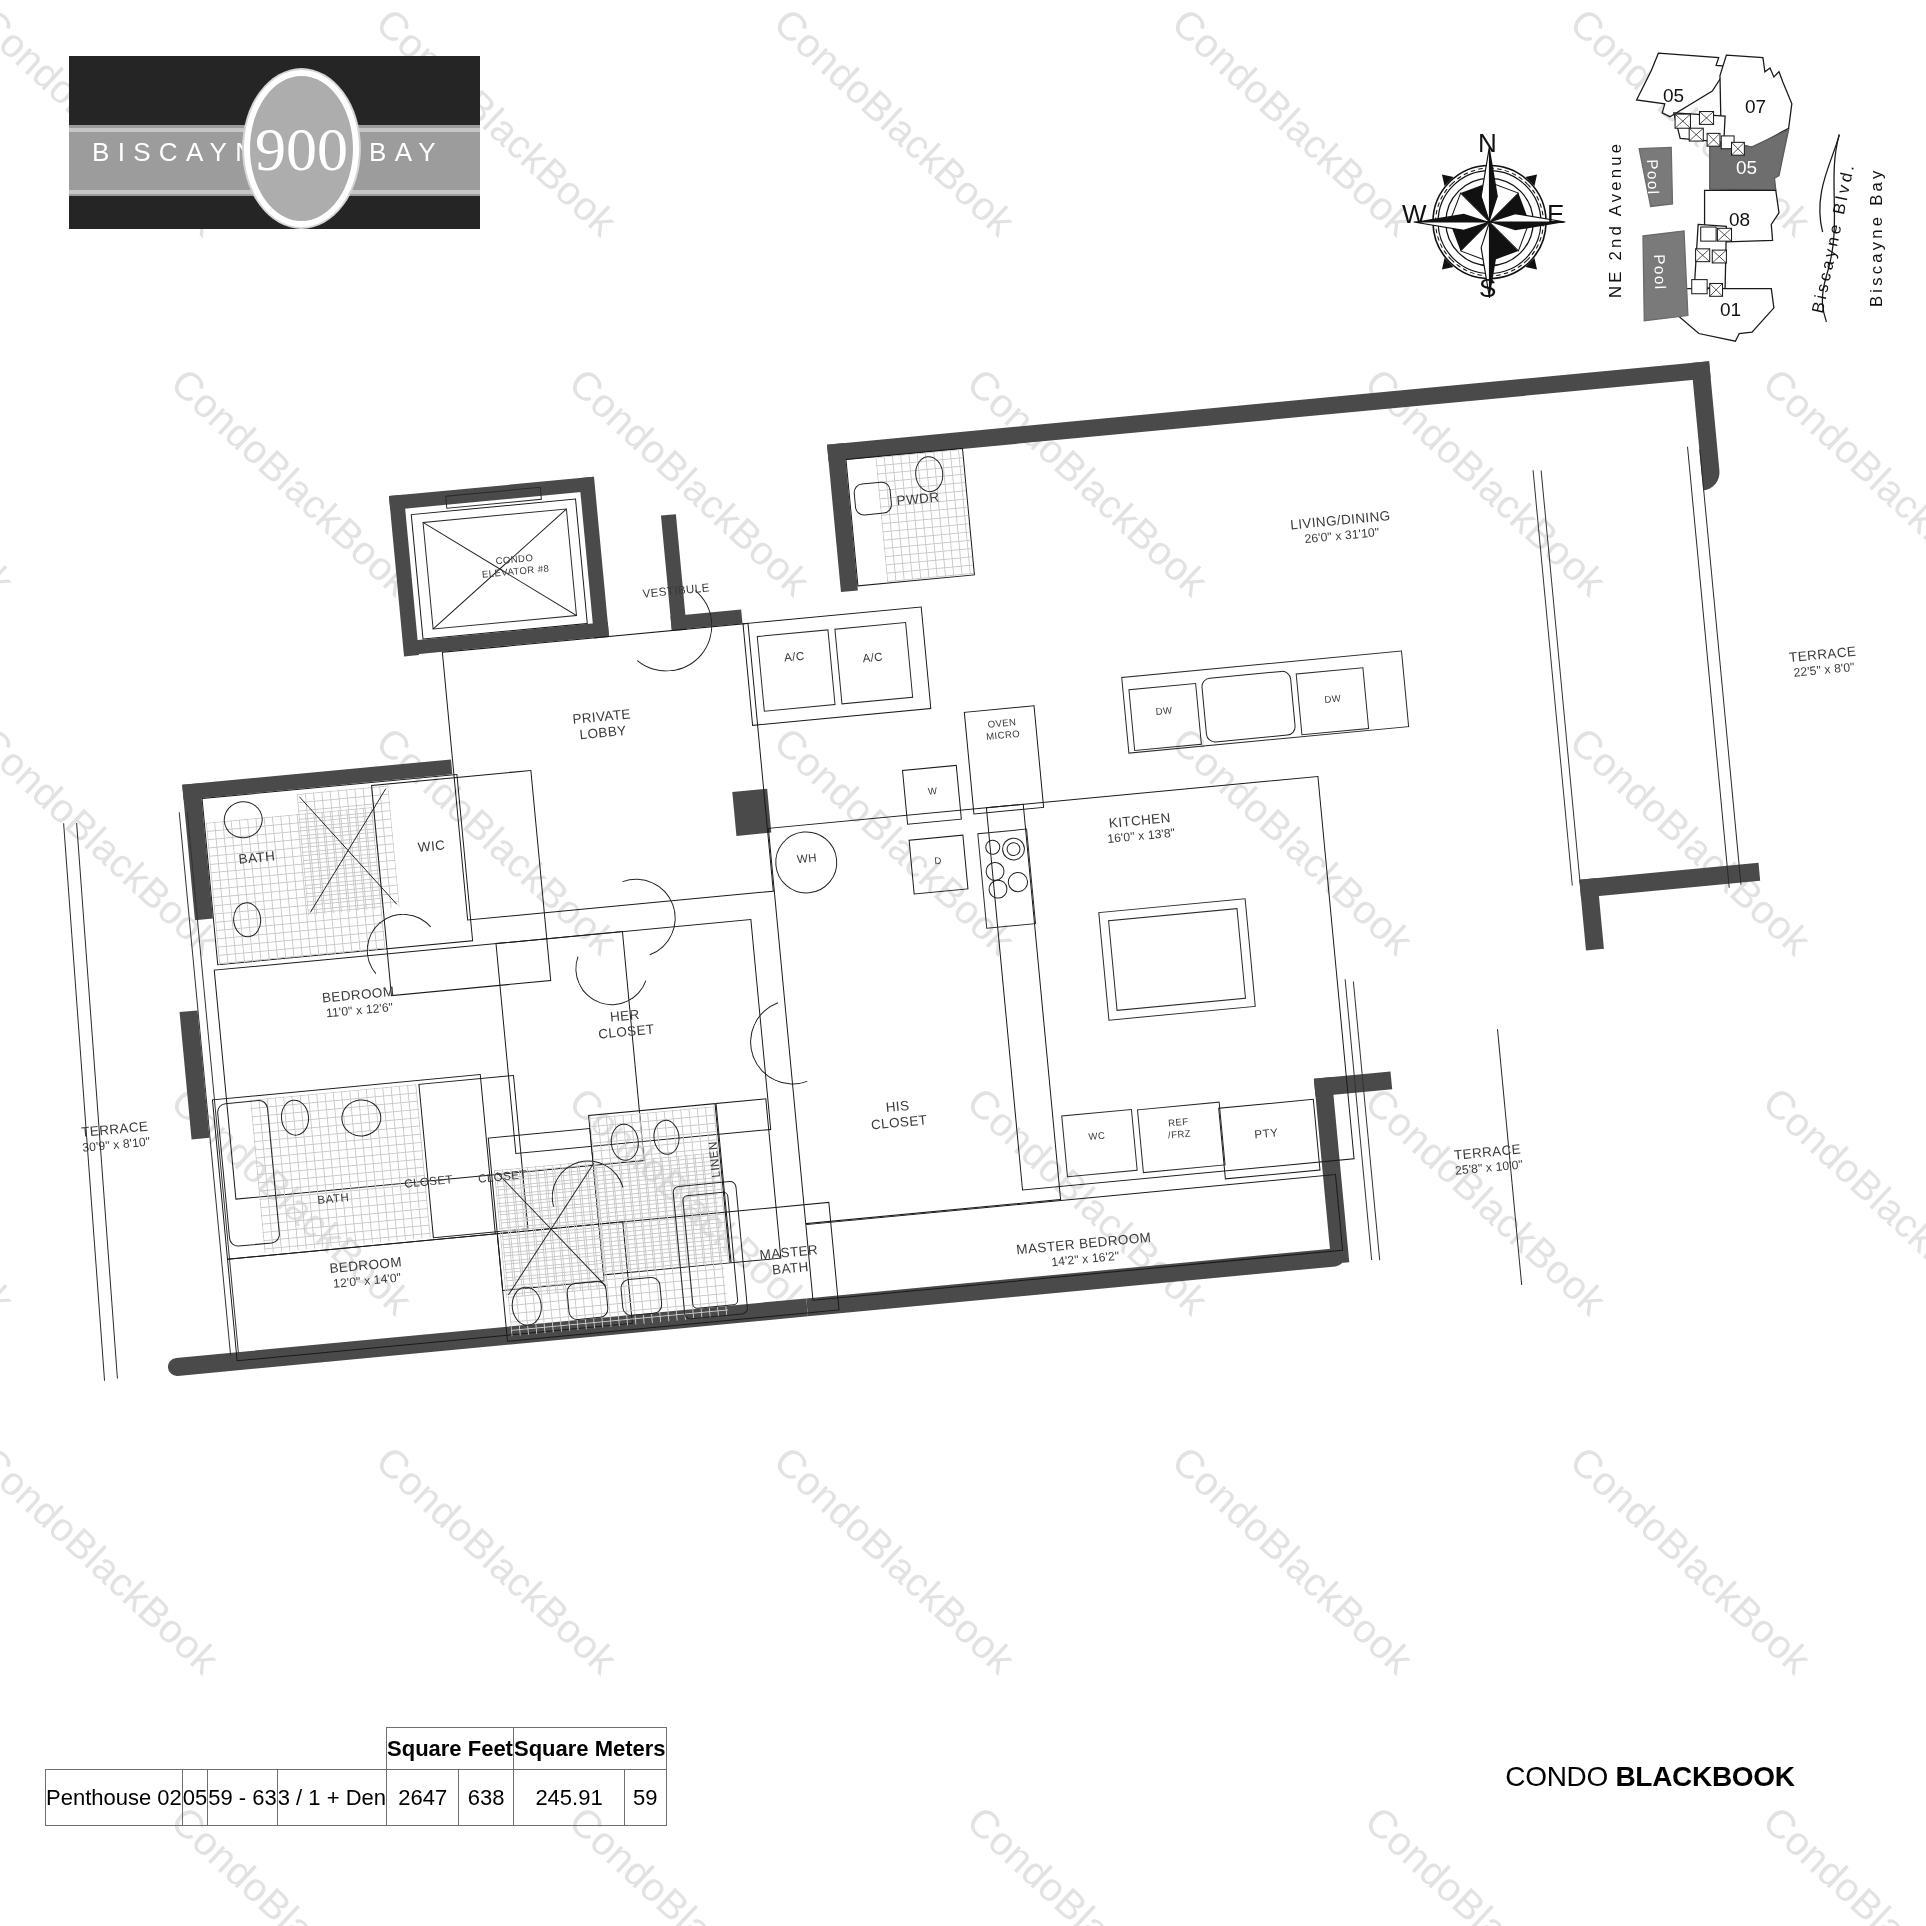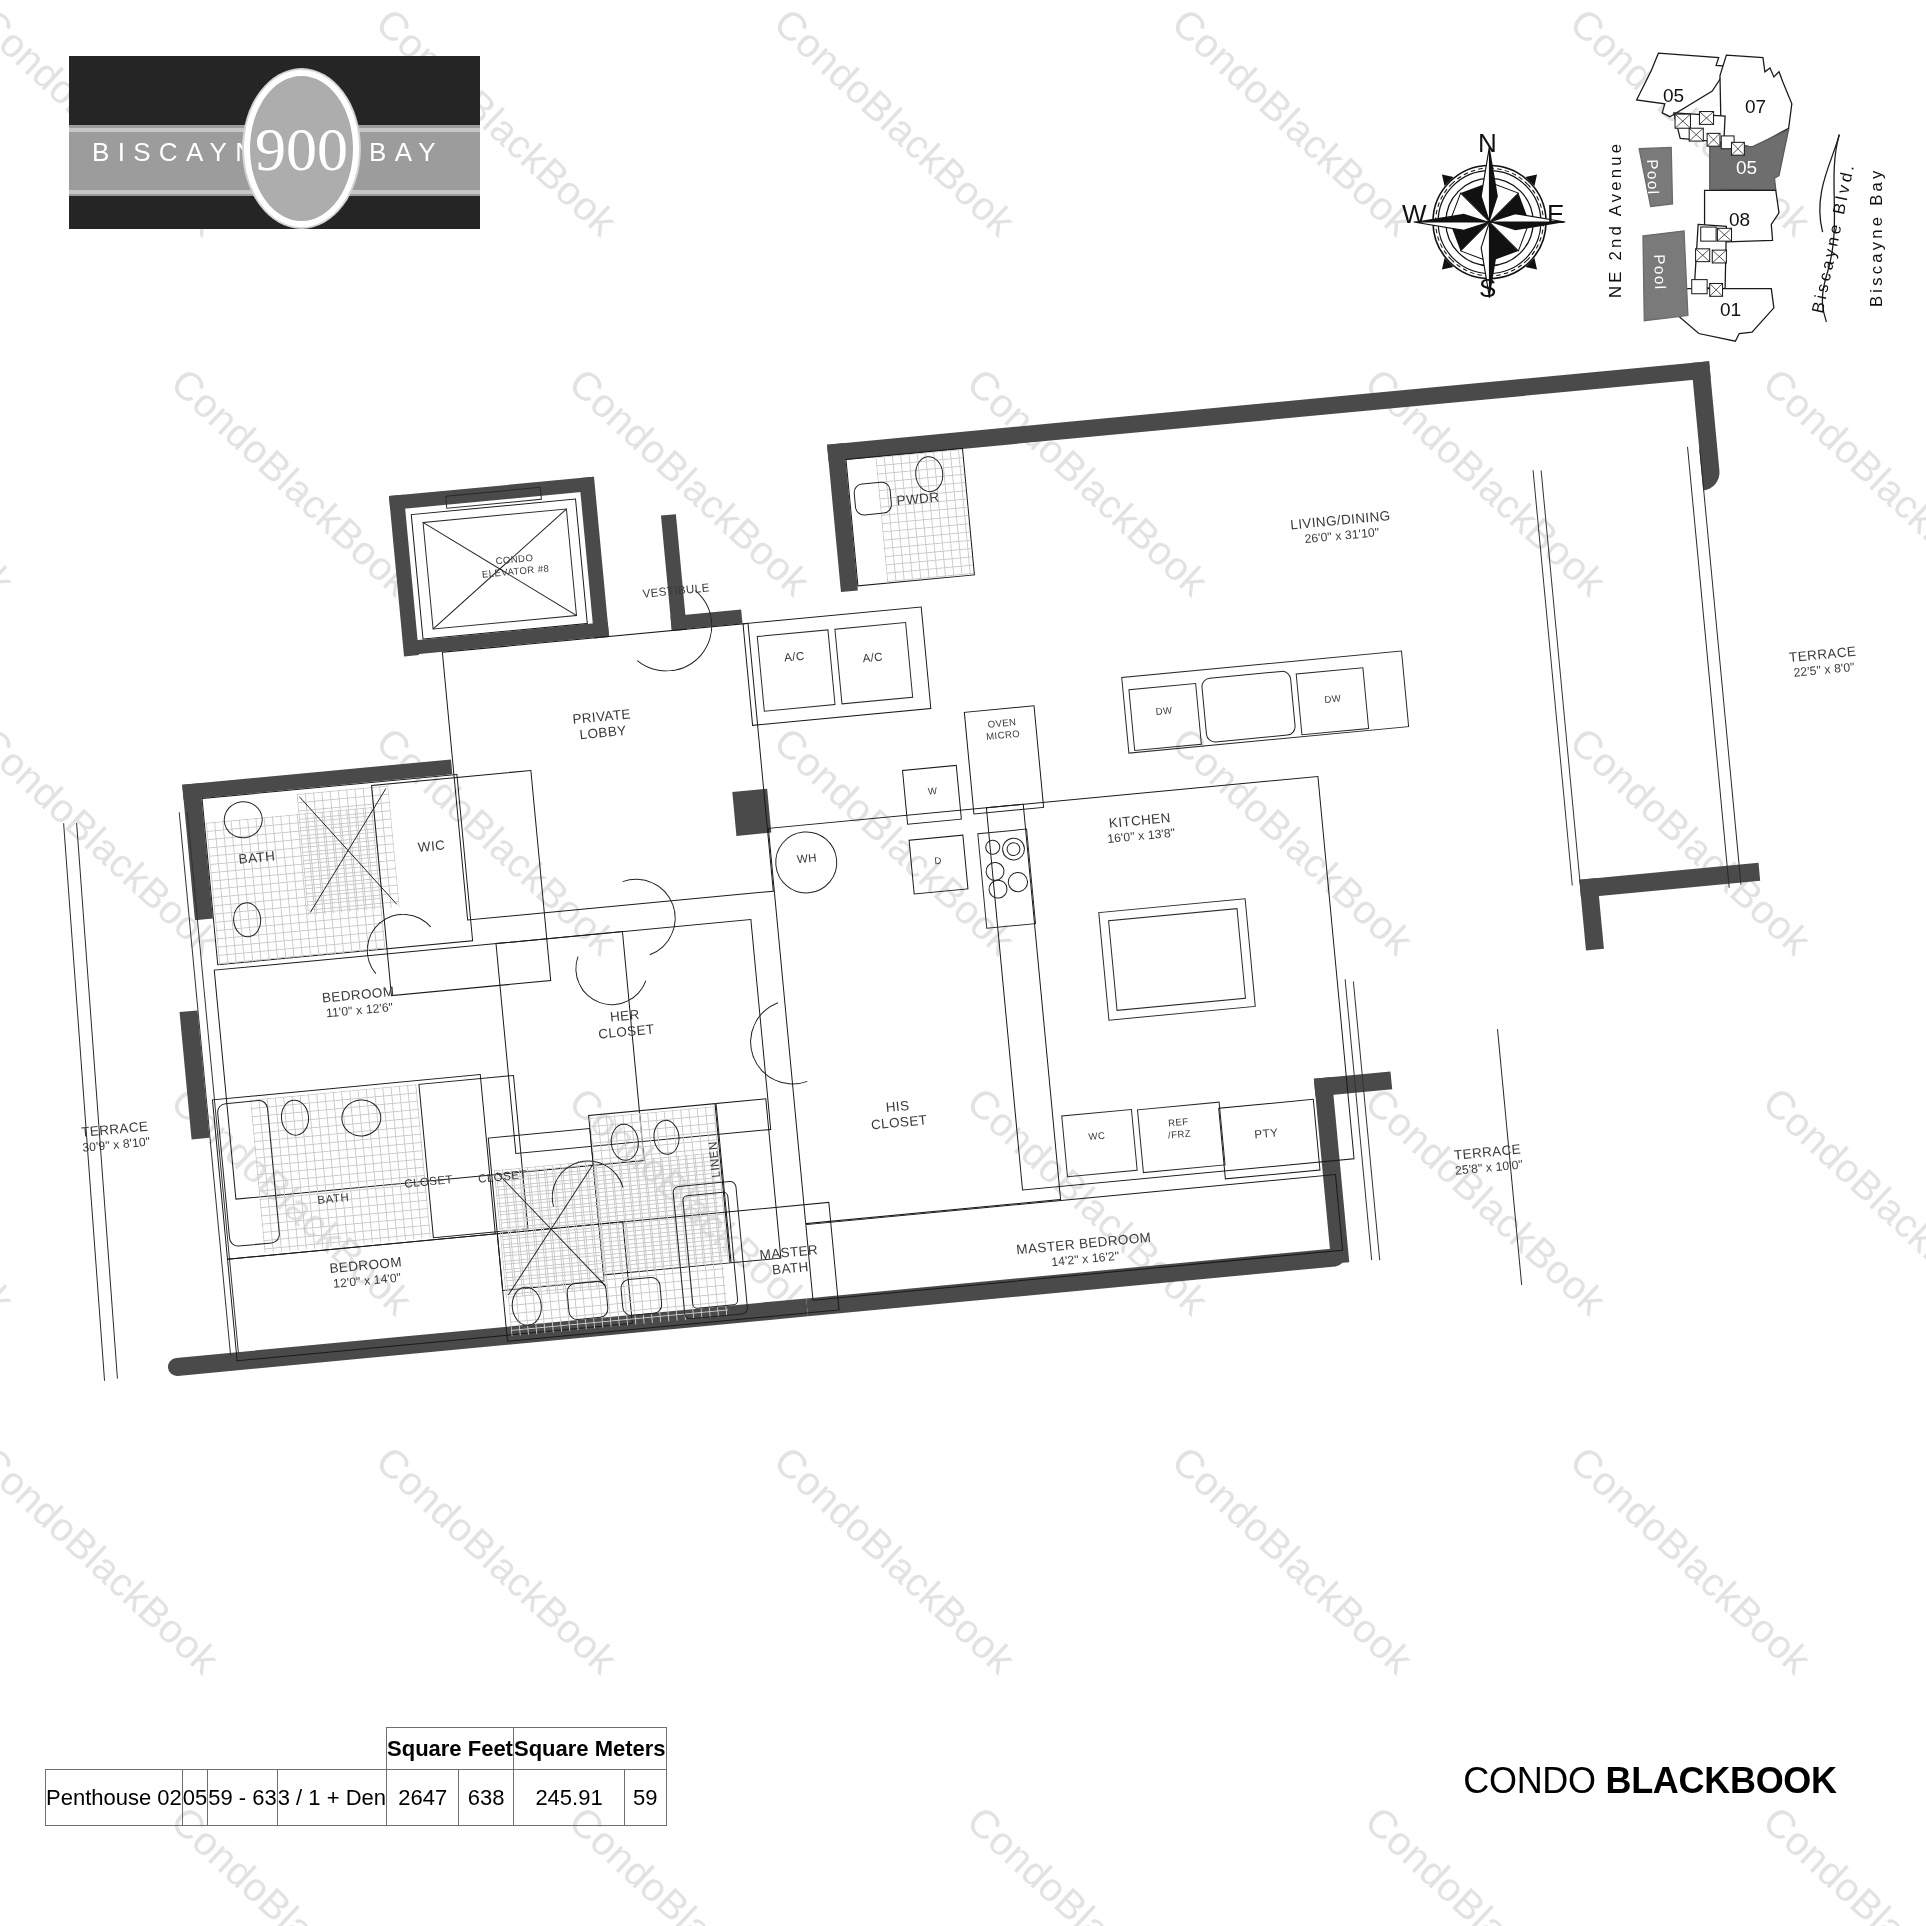--- a/index.html
+++ b/index.html
@@ -78,21 +78,21 @@
        font-size:22px;font-weight:400;color:#000;padding:0;}
   #spec .grp{border:none;}
   #spec .grp-cell{border:1px solid #6f6f6f;border-bottom:none;font-weight:700;height:41px;}
   #spec .blank{border:none;}
   #spec .hdr td{font-weight:700;height:55px;}
   #spec .row td{height:55px;}
 
   
   #brand{position:absolute;left:1406px;top:1762px;width:488px;z-index:20;text-align:center;
          font-family:"Liberation Sans",sans-serif;color:#000;}
-  #brand .l1{font-size:36px;font-weight:700;letter-spacing:-0.3px;line-height:1.05;}
+  #brand .l1{font-size:28px;font-weight:700;letter-spacing:-0.3px;line-height:1.05;}
   #brand .l1 .thin-w{font-weight:400;}
   #brand .l2{font-size:36px;font-weight:700;letter-spacing:-0.3px;line-height:1.15;}
 </style>
 </head>
 <body>
 
 <div id="watermark-layer">
     <div class="wm" style="left: 0px; top: 0px;">CondoBlackBook</div>
     <div class="wm" style="left: 398px; top: 0px;">CondoBlackBook</div>
     <div class="wm" style="left: 796px; top: 0px;">CondoBlackBook</div>

